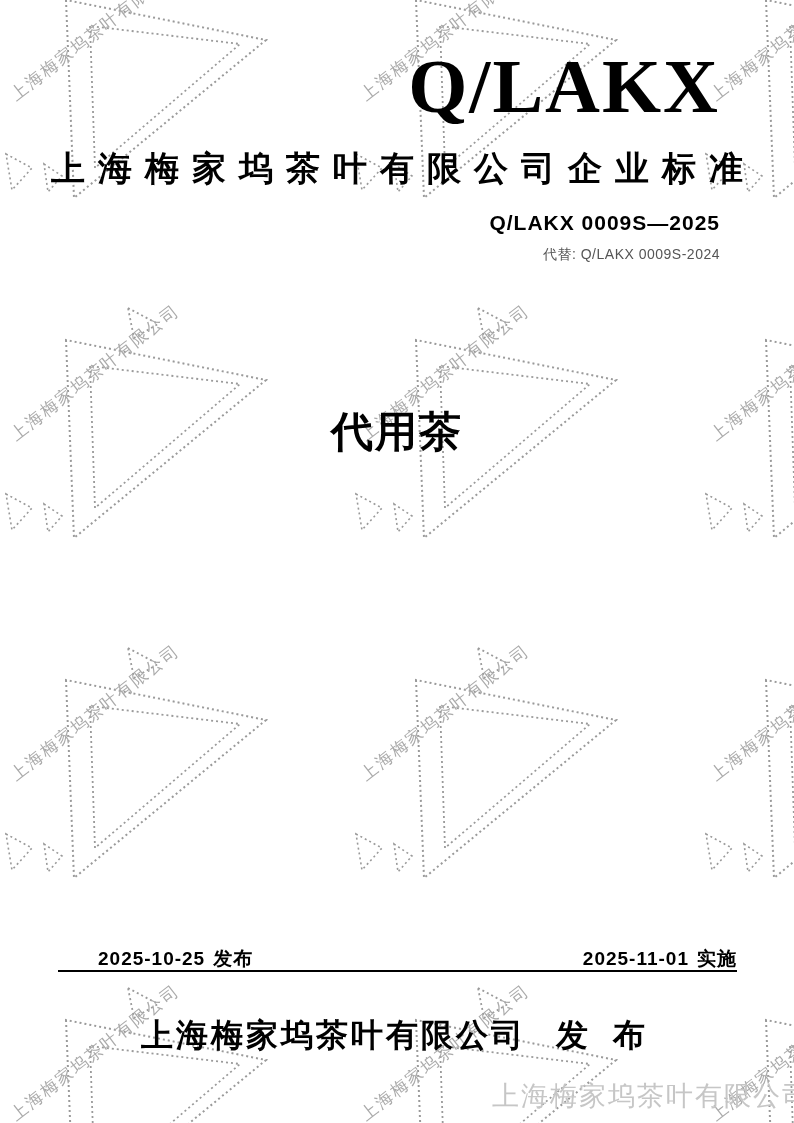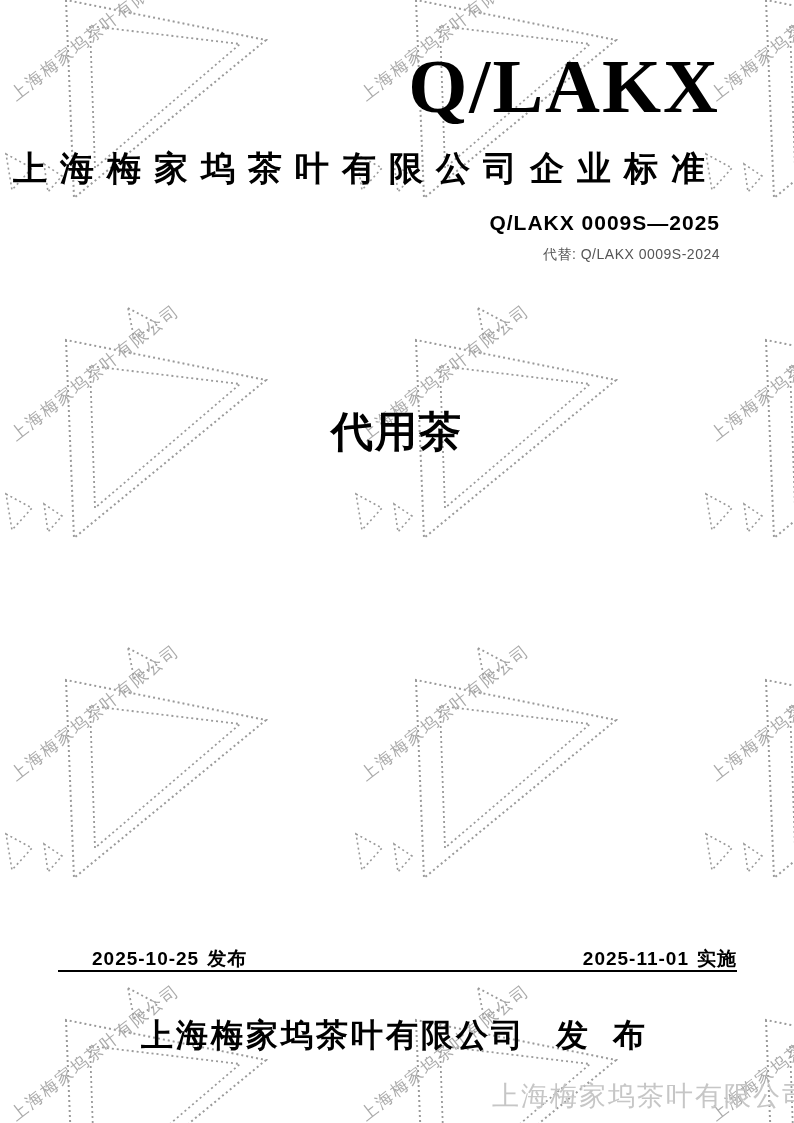--- a/index.html
+++ b/index.html
@@ -39,42 +39,42 @@
   }
   
   .content{position:absolute;inset:0;z-index:1;}
   .standard-mark{
     position:absolute;top:48px;right:74px;
     font-family:"Liberation Serif", serif;
     font-weight:700;font-size:76px;line-height:1;letter-spacing:2px;margin-left:12px;
   }
   .org-title{
     position:absolute;top:146px;left:0;width:100%;
-    text-align:left;
+    text-align:center;
     font-size:34px;font-weight:700;letter-spacing:13px;text-indent:13px;
     white-space:nowrap;
   }
   .standard-number{
     position:absolute;top:211px;right:74px;
     font-size:21px;font-weight:700;letter-spacing:1px;white-space:nowrap;
   }
   .replaces-note{
     position:absolute;top:246px;right:74px;
     font-size:14px;letter-spacing:0.5px;color:var(--replaces);white-space:nowrap;
   }
   .doc-title{
     position:absolute;top:404px;left:0;width:100%;
     text-align:center;
     font-size:42px;font-weight:700;letter-spacing:2px;
   }
   .dates-row{
     position:absolute;top:946px;left:58px;right:49px;height:24px;
     font-size:19px;font-weight:700;letter-spacing:1px;
   }
-  .issue-group{position:absolute;left:34px;top:0;white-space:nowrap;}
+  .issue-group{position:absolute;left:40px;top:0;white-space:nowrap;}
   .impl-group{position:absolute;right:8px;top:0;white-space:nowrap;}
   .dates-row .label{margin-left:8px;}
   .footer-rule{
     position:absolute;top:970px;left:58px;width:679px;height:2px;
     background:var(--ink);
   }
   .publisher-row{
     position:absolute;top:1014px;left:0;width:100%;
     text-align:center;
     font-size:32px;font-weight:700;letter-spacing:3px;white-space:nowrap;

